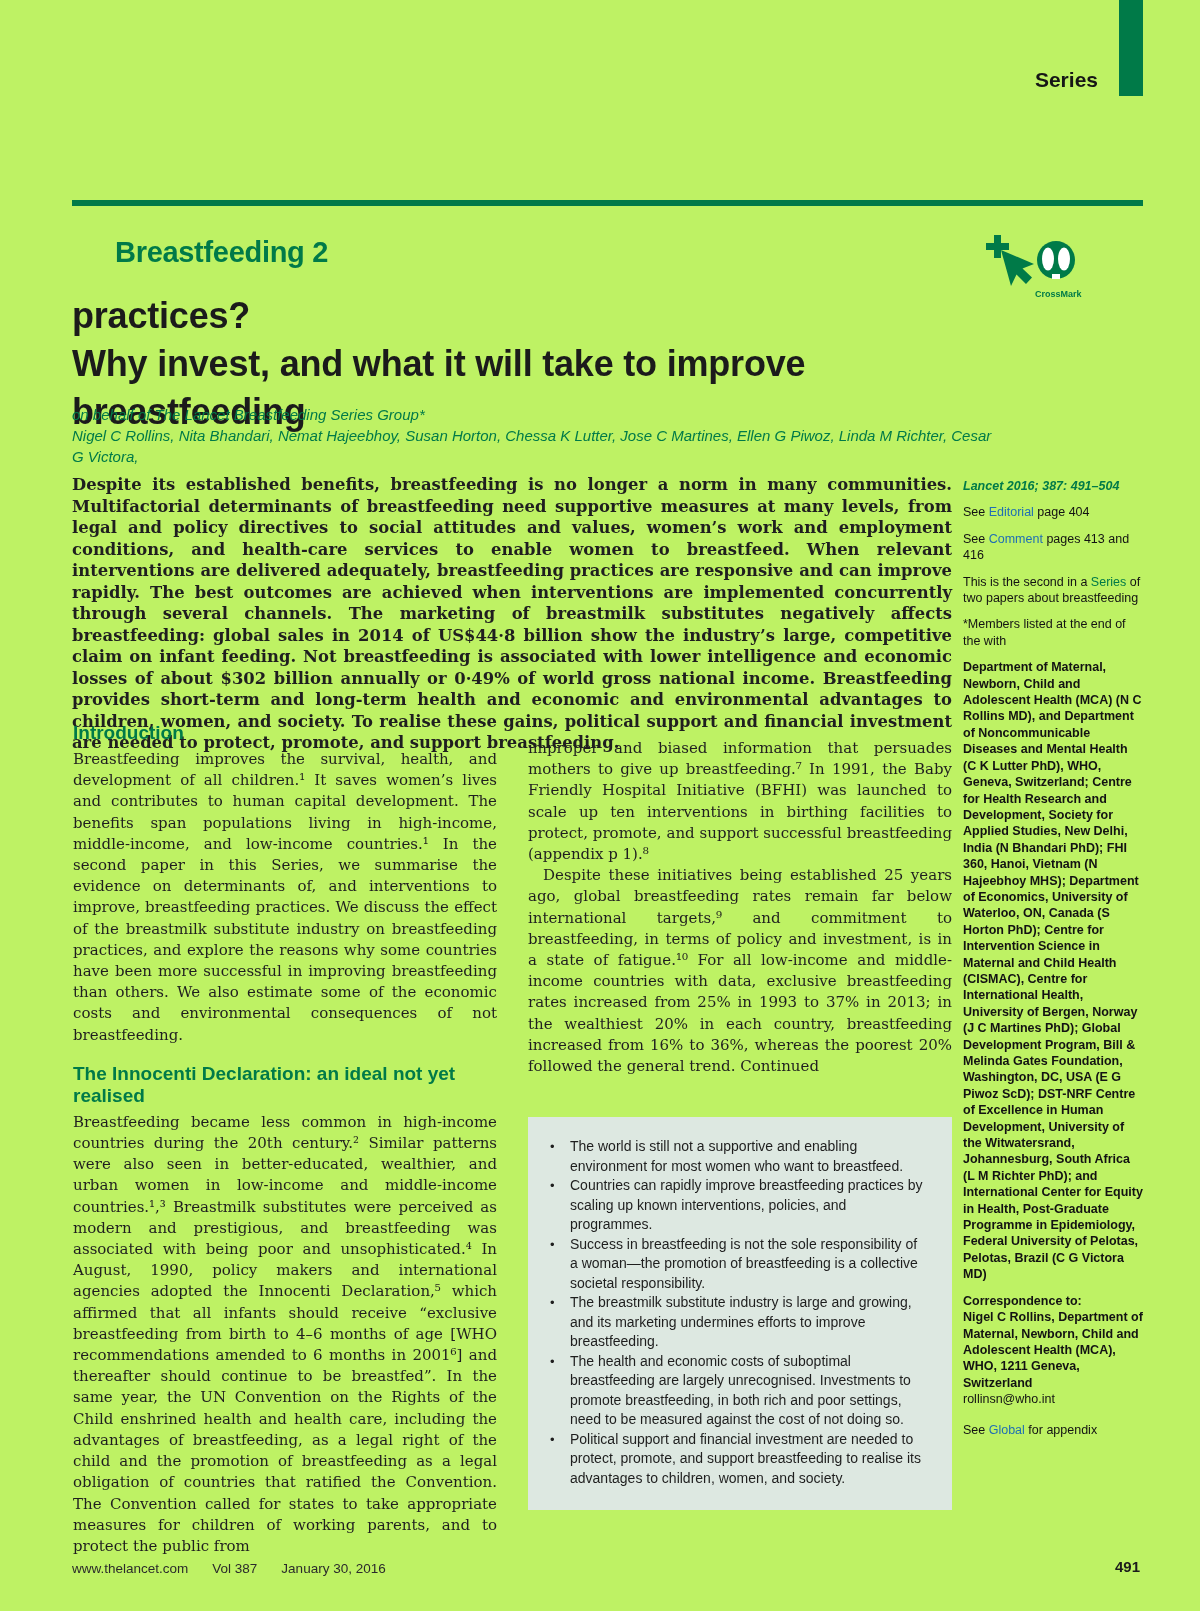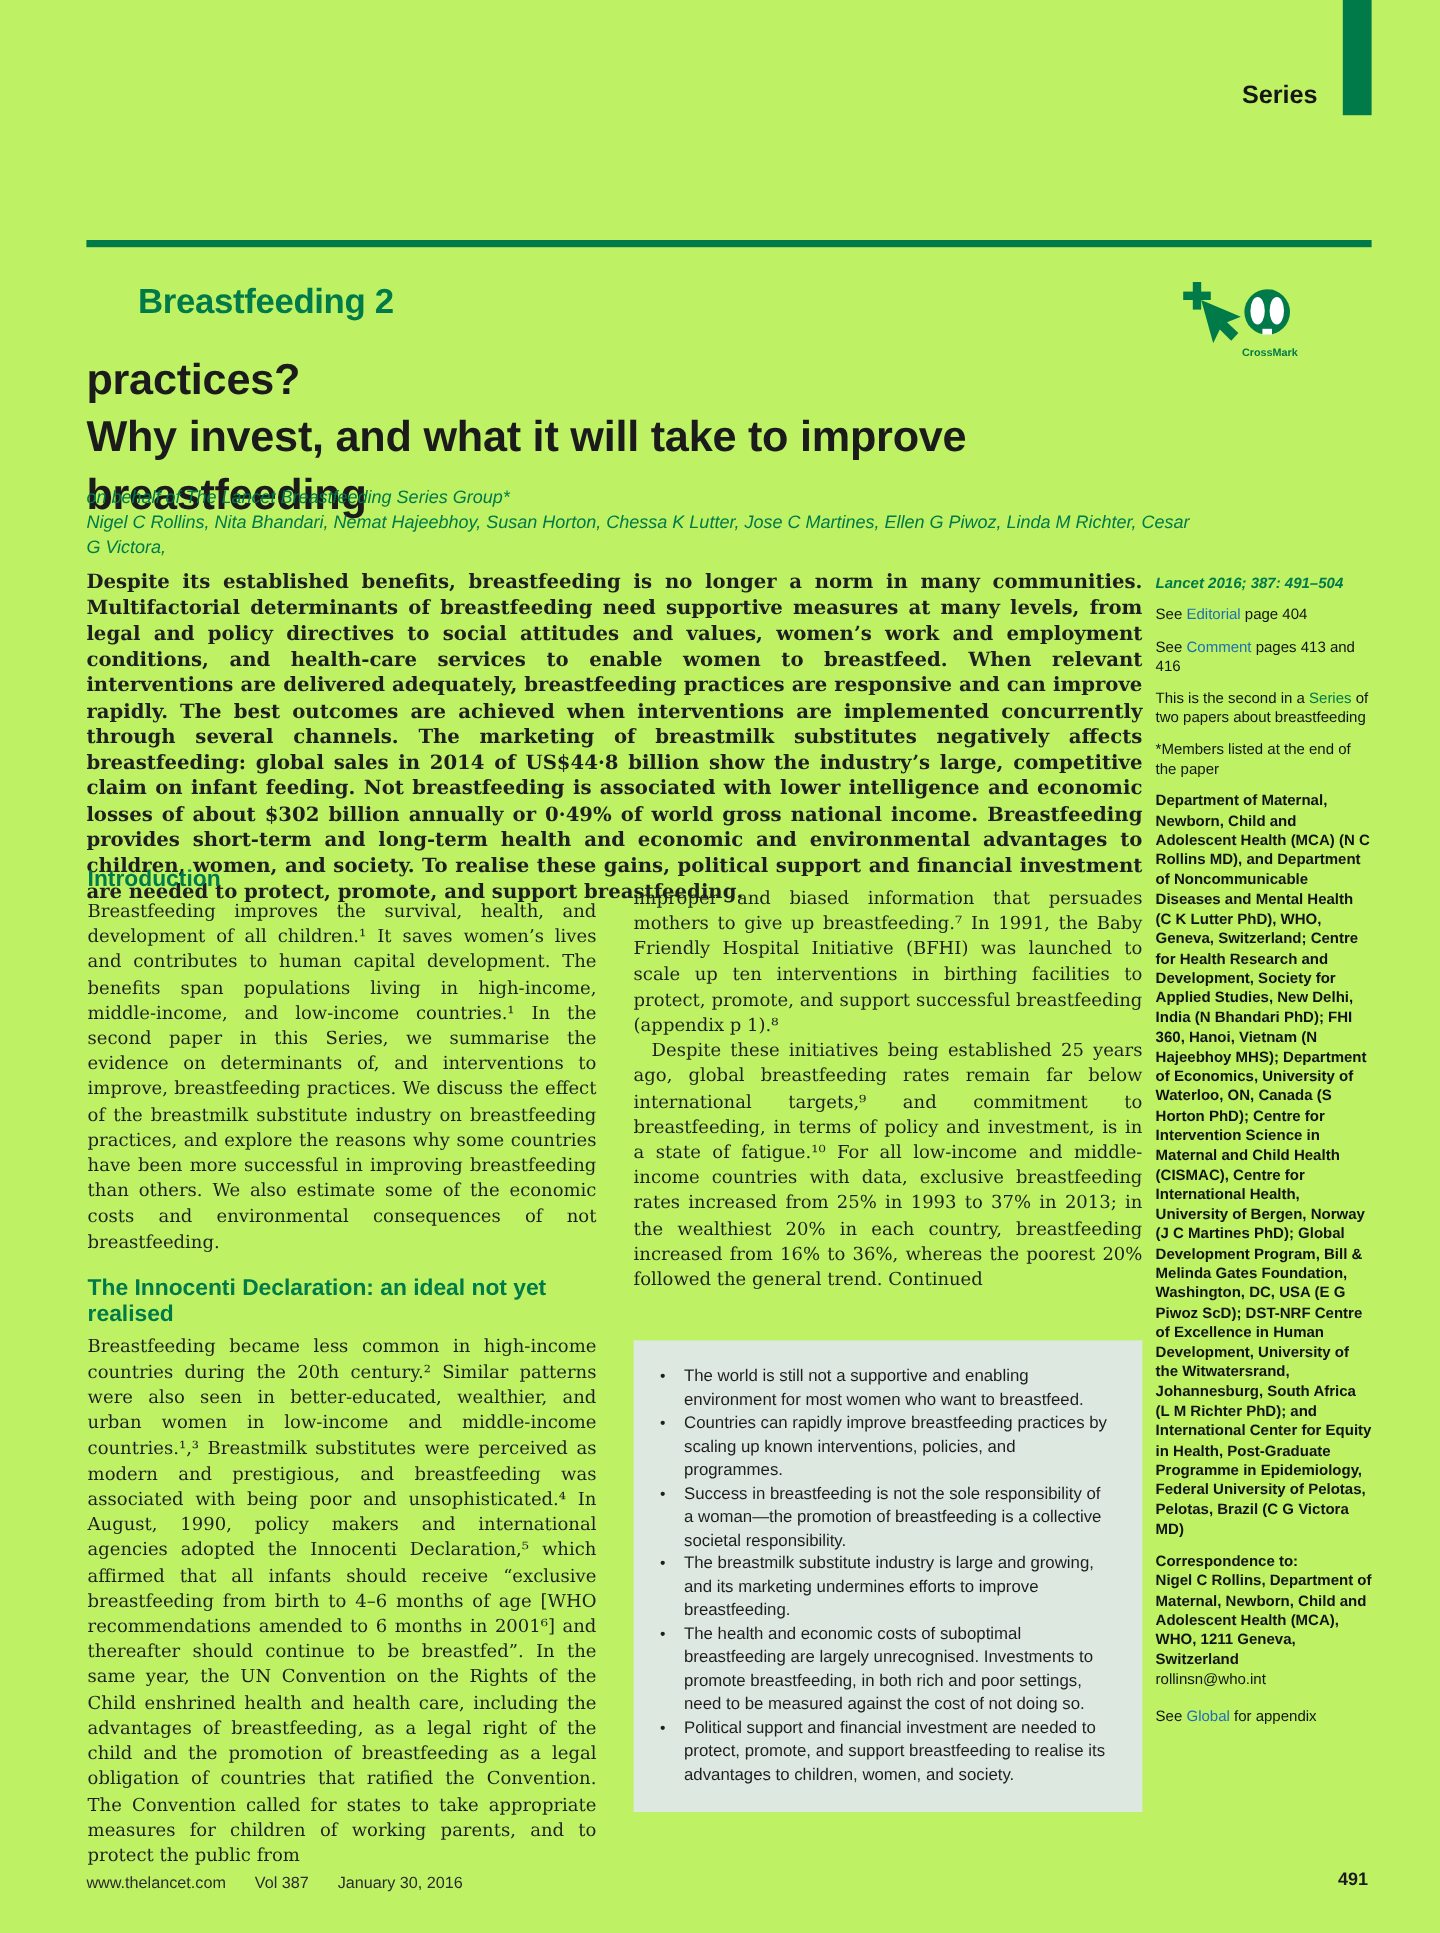--- a/index.html
+++ b/index.html
@@ -141,21 +141,21 @@
     </div>
 
     <div class="sb-item">
       <span>See </span><span class="link">Comment</span><span> pages 413 and 416</span>
     </div>
 
     <div class="sb-item">
       <span>This is the second in a </span><span class="link-green">Series</span><span> of two papers about breastfeeding</span>
     </div>
 
-    <div class="sb-item">*Members listed at the end of the paper</div>
+    <div class="sb-item">*Members listed at the end of the with</div>
 
     <div class="sb-item sb-aff">Department of Maternal, Newborn, Child and Adolescent Health (MCA) (N C Rollins MD), and Department of Noncommunicable Diseases and Mental Health (C K Lutter PhD), WHO, Geneva, Switzerland; Centre for Health Research and Development, Society for Applied Studies, New Delhi, India (N Bhandari PhD); FHI 360, Hanoi, Vietnam (N Hajeebhoy MHS); Department of Economics, University of Waterloo, ON, Canada (S Horton PhD); Centre for Intervention Science in Maternal and Child Health (CISMAC), Centre for International Health, University of Bergen, Norway (J C Martines PhD); Global Development Program, Bill &amp; Melinda Gates Foundation, Washington, DC, USA (E G Piwoz ScD); DST-NRF Centre of Excellence in Human Development, University of the Witwatersrand, Johannesburg, South Africa (L M Richter PhD); and International Center for Equity in Health, Post-Graduate Programme in Epidemiology, Federal University of Pelotas, Pelotas, Brazil (C G Victora MD)</div>
 
     <div class="sb-item sb-corr">Correspondence to:</div>
     <div class="sb-item sb-corr">Nigel C Rollins, Department of Maternal, Newborn, Child and Adolescent Health (MCA), WHO, 1211 Geneva, Switzerland</div>
     <div class="sb-item sb-email">rollinsn@who.int</div>
 
     <div class="sb-item">
       <span>See </span><span class="link">Global</span><span> for appendix</span>
     </div>

